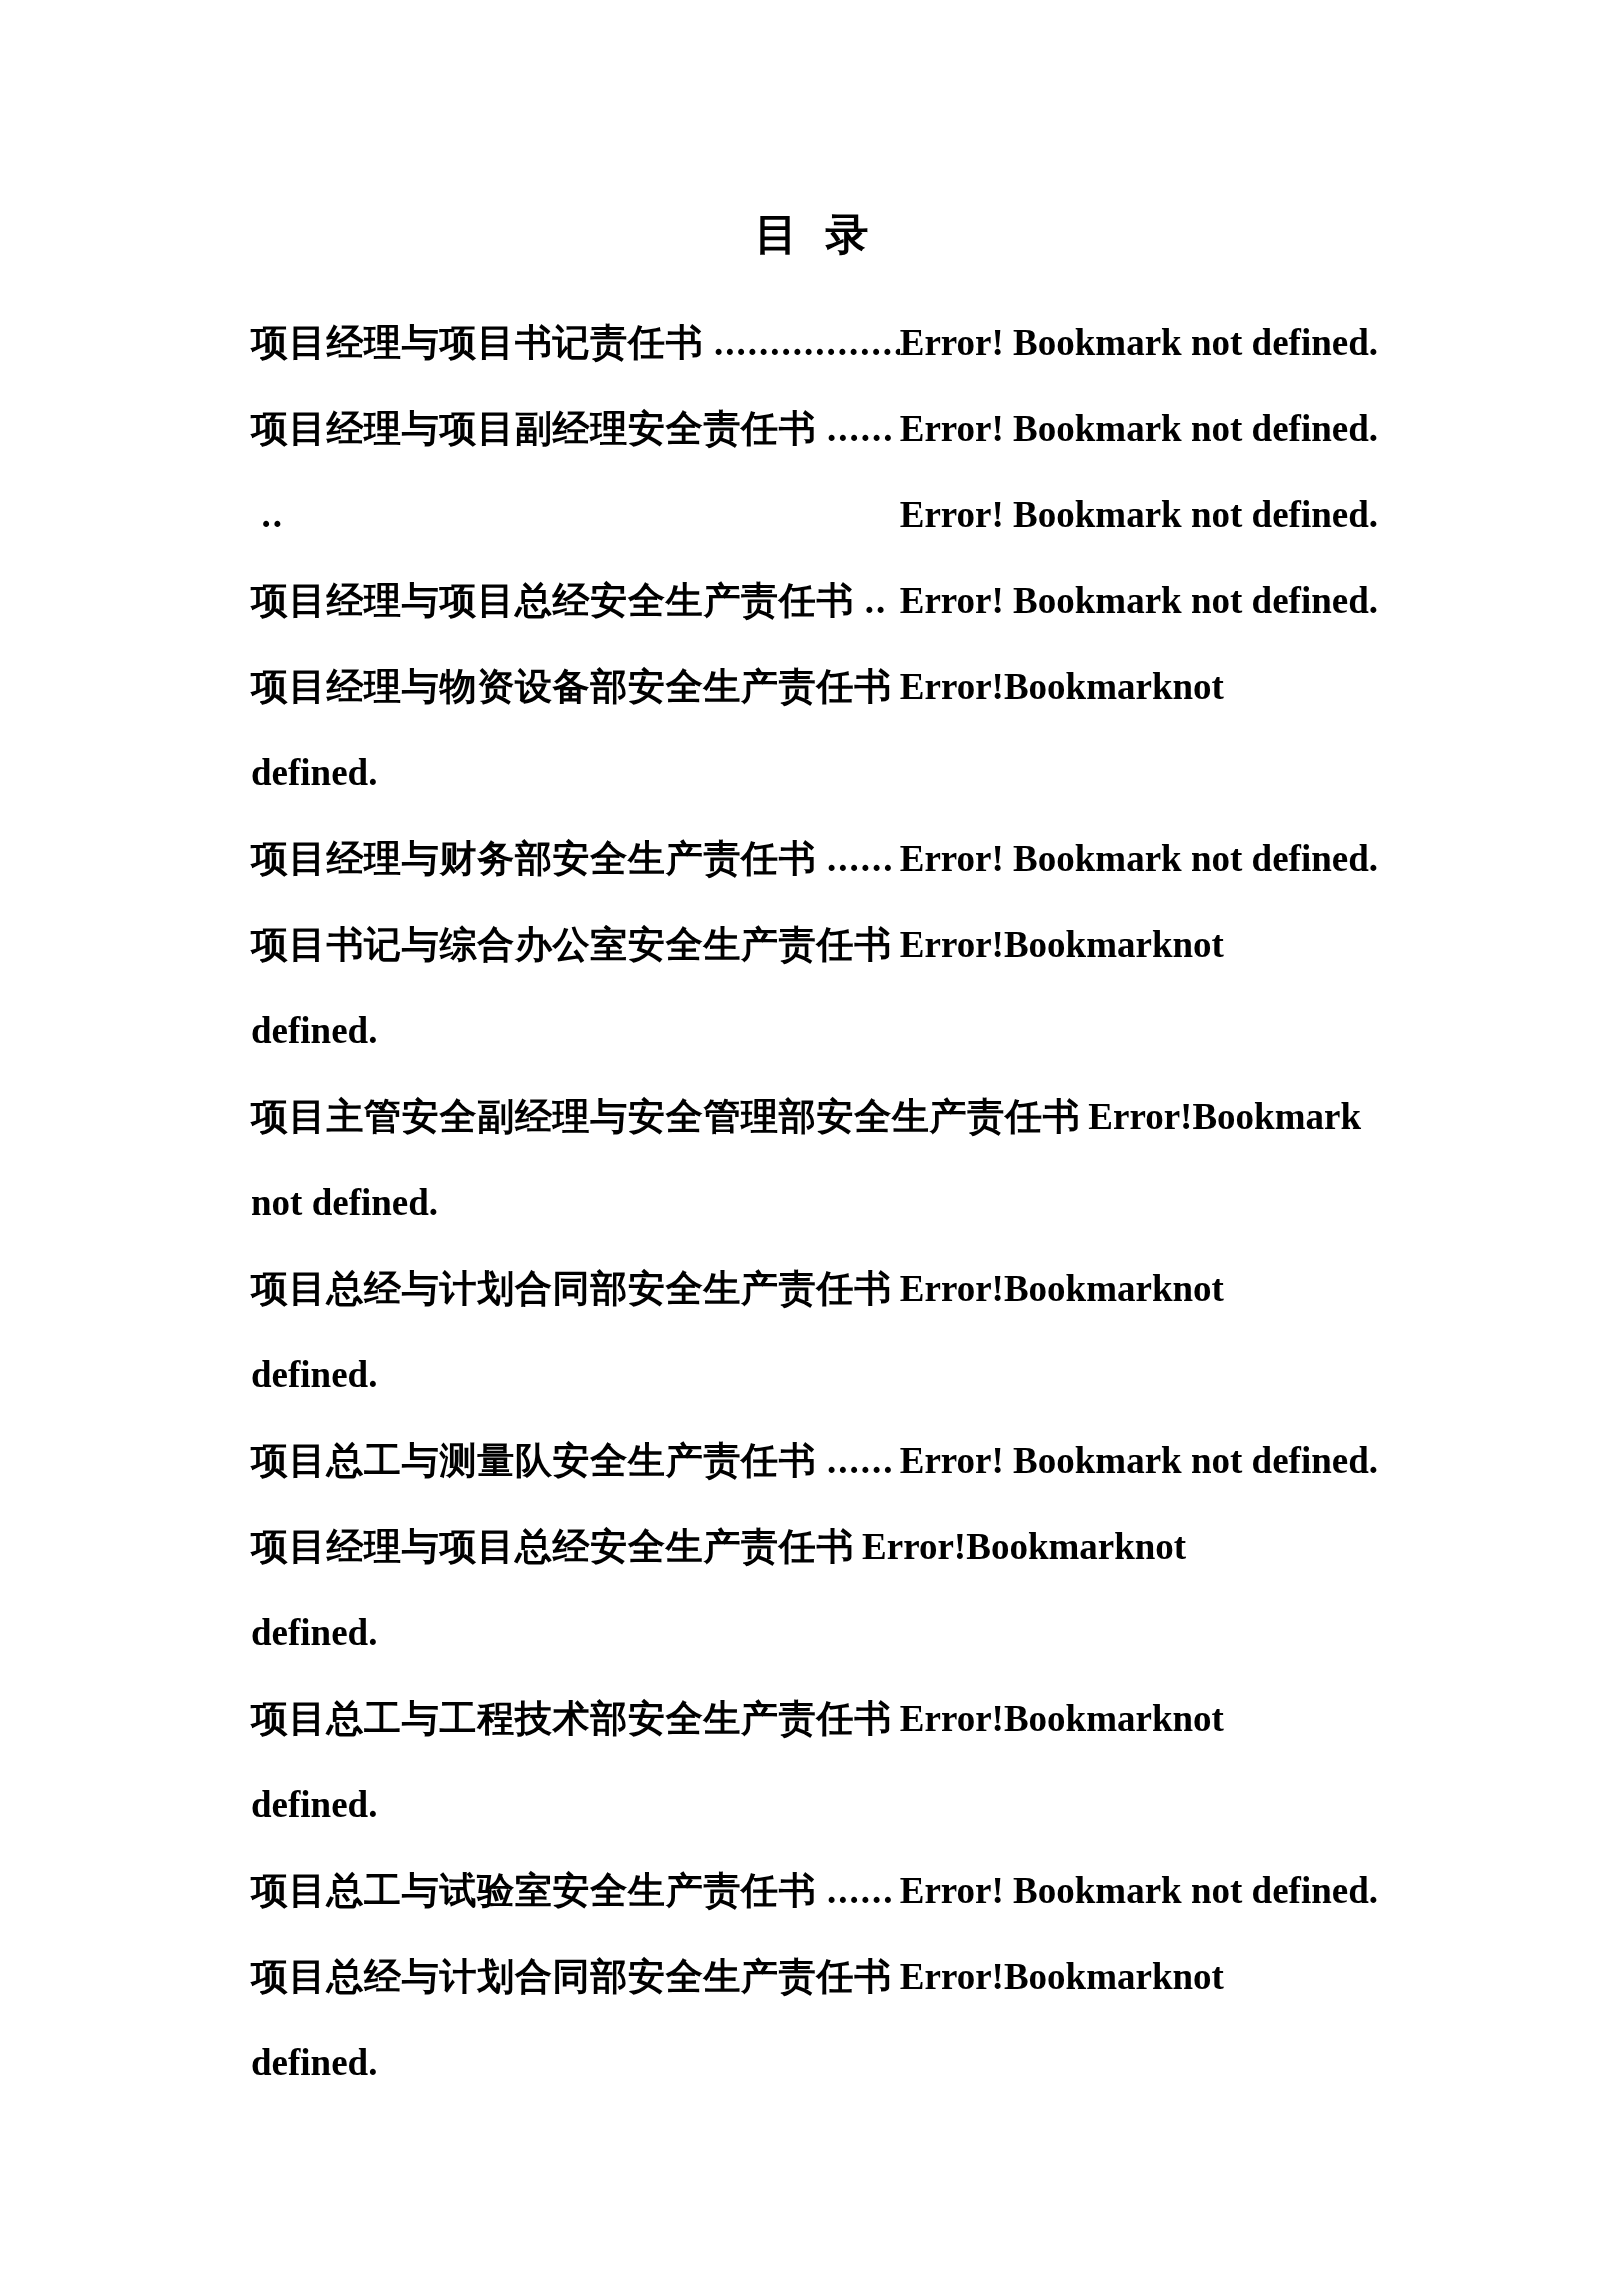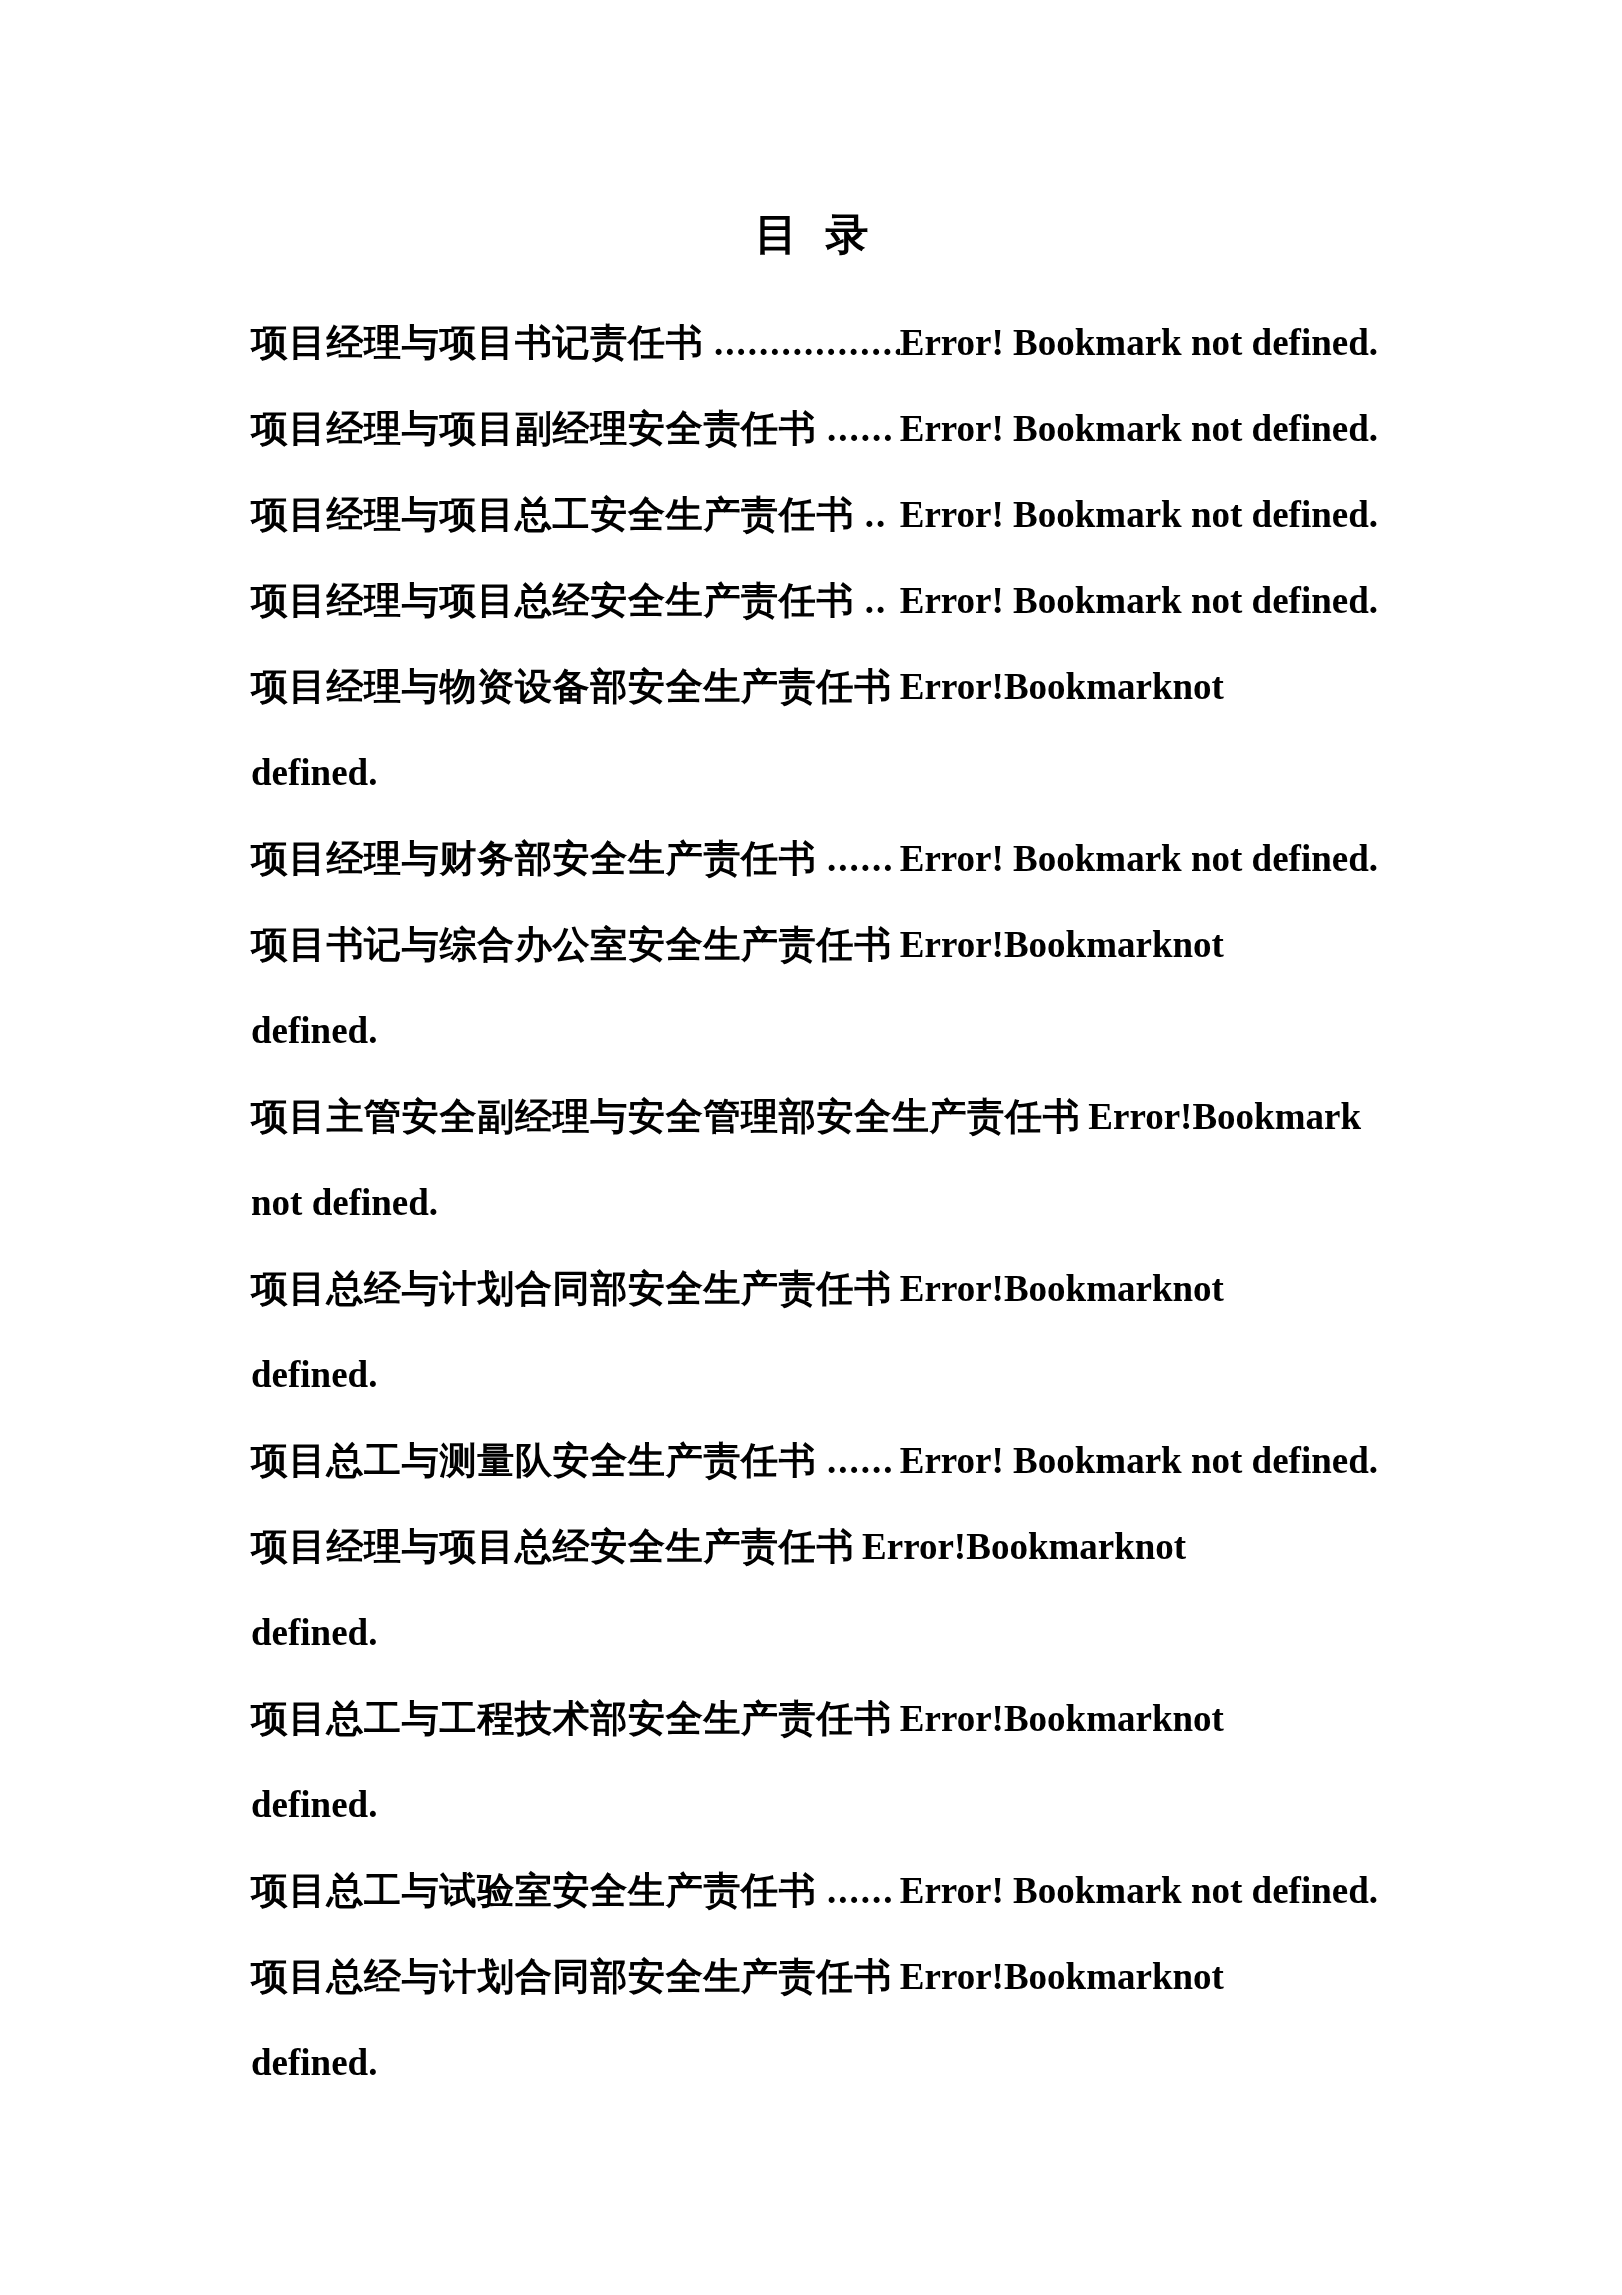--- a/index.html
+++ b/index.html
@@ -86,21 +86,20 @@
       <span class="latin push-right">Error! Bookmark not defined.</span>
     </div>
 
     <div class="line">
       <span class="cjk">项目经理与项目副经理安全责任书</span>
       <span class="dots">......</span>
       <span class="latin push-right">Error! Bookmark not defined.</span>
     </div>
 
     <div class="line">
-      <span class="cjk">项目经理与项目总工安全生产责任书</span>
       <span class="dots">..</span>
       <span class="latin push-right">Error! Bookmark not defined.</span>
     </div>
 
     <div class="line">
       <span class="cjk">项目经理与项目总经安全生产责任书</span>
       <span class="dots">..</span>
       <span class="latin push-right">Error! Bookmark not defined.</span>
     </div>
 

